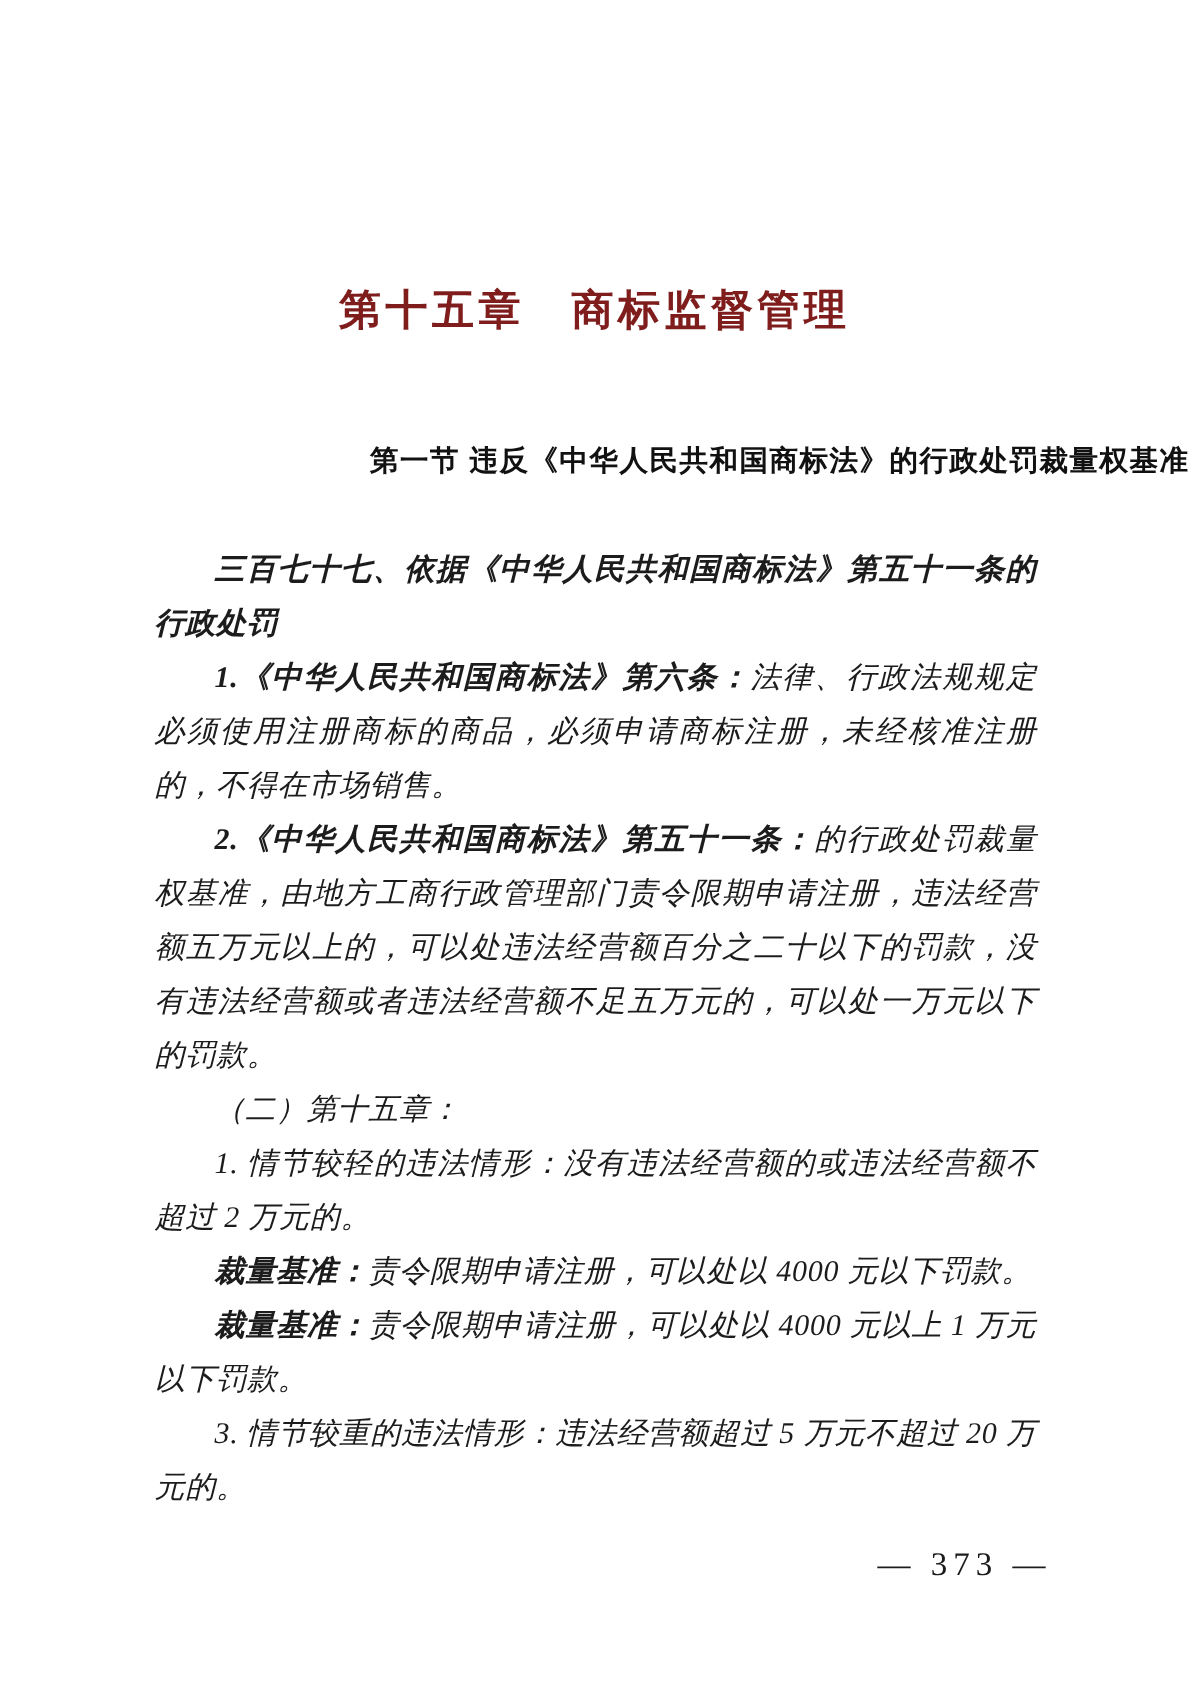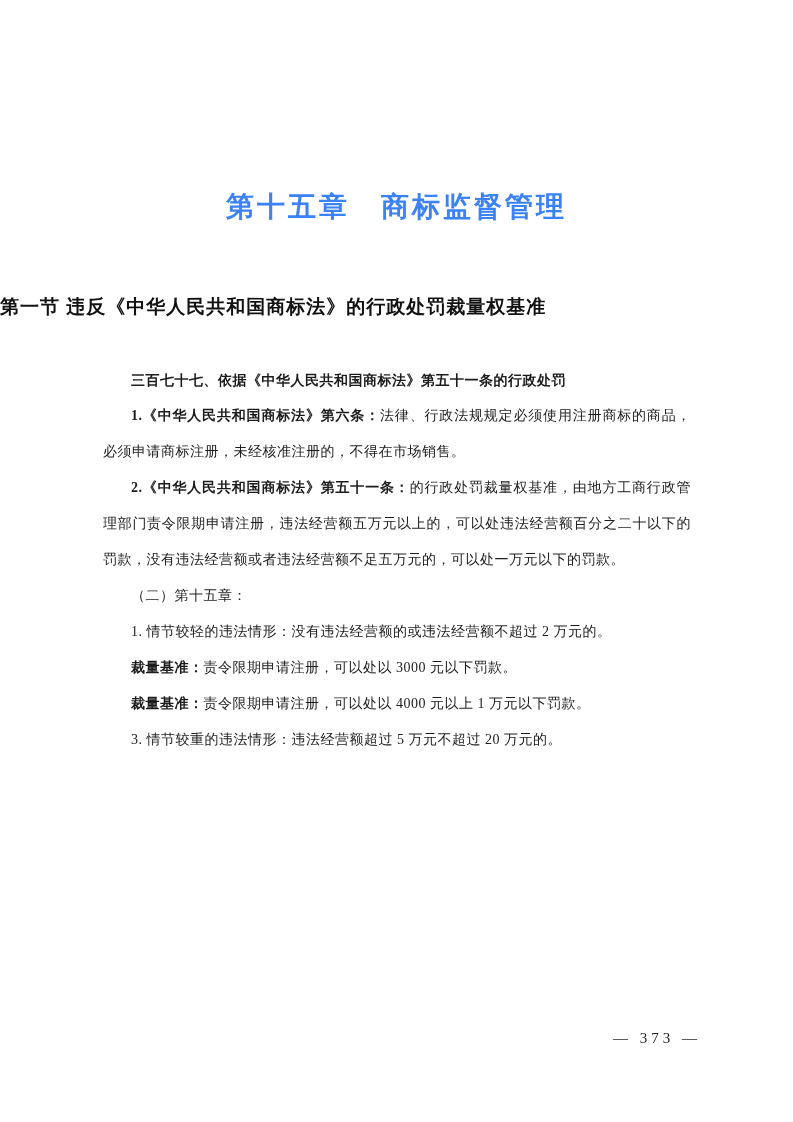--- a/index.html
+++ b/index.html
@@ -17,73 +17,75 @@
   .chapter-title {
     position: absolute;
     top: 188px;
     left: 0;
     right: 0;
     text-align: center;
     font-family: "Liberation Serif", serif;
     font-size: 28px;
     font-weight: bold;
     letter-spacing: 3px;
-    color: #3b82f6;
+    color: #7f1d1d;
   }
   .section-title {
     position: absolute;
     top: 294px;
     left: 0;
     right: 0;
-    text-align: left;
+    text-align: right;
     font-family: "Liberation Sans", sans-serif;
     font-size: 19px;
     font-weight: bold;
     letter-spacing: 1px;
     color: #111111;
+    padding-left: 41px;
   }
   .doc-body {
     position: absolute;
     top: 362px;
     left: 103px;
     width: 588px;
   }
   .doc-body p {
-    font-size: 14px;
+    font-size: 20px;
     line-height: 36px;
     text-align: justify;
     text-indent: 2em;
     letter-spacing: 0.5px;
+    font-style: italic;
   }
   .doc-body p.heading-bold {
     font-family: "Liberation Sans", sans-serif;
     font-weight: bold;
     letter-spacing: 0.5px;
   }
   .seg-bold { font-weight: bold; }
   .page-number {
     position: absolute;
     top: 1030px;
     right: 92px;
-    font-size: 15px;
+    font-size: 22px;
     letter-spacing: 4px;
     color: #1c1c1c;
     font-family: "Liberation Serif", serif;
   }
 </style>
 </head>
 <body>
 
 <div class="page">
   <h1 class="chapter-title">第十五章　商标监督管理</h1>
   <h2 class="section-title">第一节 违反《中华人民共和国商标法》的行政处罚裁量权基准</h2>
   <div class="doc-body">
       <p class="heading-bold"><span class="seg-bold">三百七十七、依据《中华人民共和国商标法》第五十一条的行政处罚</span></p>
       <p><span class="seg-bold">1.《中华人民共和国商标法》第六条：</span><span>法律、行政法规规定必须使用注册商标的商品，必须申请商标注册，未经核准注册的，不得在市场销售。</span></p>
       <p><span class="seg-bold">2.《中华人民共和国商标法》第五十一条：</span><span>的行政处罚裁量权基准，由地方工商行政管理部门责令限期申请注册，违法经营额五万元以上的，可以处违法经营额百分之二十以下的罚款，没有违法经营额或者违法经营额不足五万元的，可以处一万元以下的罚款。</span></p>
       <p><span>（二）第十五章：</span></p>
       <p><span>1. 情节较轻的违法情形：没有违法经营额的或违法经营额不超过 2 万元的。</span></p>
-      <p><span class="seg-bold">裁量基准：</span><span>责令限期申请注册，可以处以 3000 元以下罚款。</span></p>
+      <p><span class="seg-bold">裁量基准：</span><span>责令限期申请注册，可以处以 4000 元以下罚款。</span></p>
       <p><span class="seg-bold">裁量基准：</span><span>责令限期申请注册，可以处以 4000 元以上 1 万元以下罚款。</span></p>
       <p><span>3. 情节较重的违法情形：违法经营额超过 5 万元不超过 20 万元的。</span></p>
     </div>
   <div class="page-number">— 373 —</div>
 </div>
 
 </body></html>

